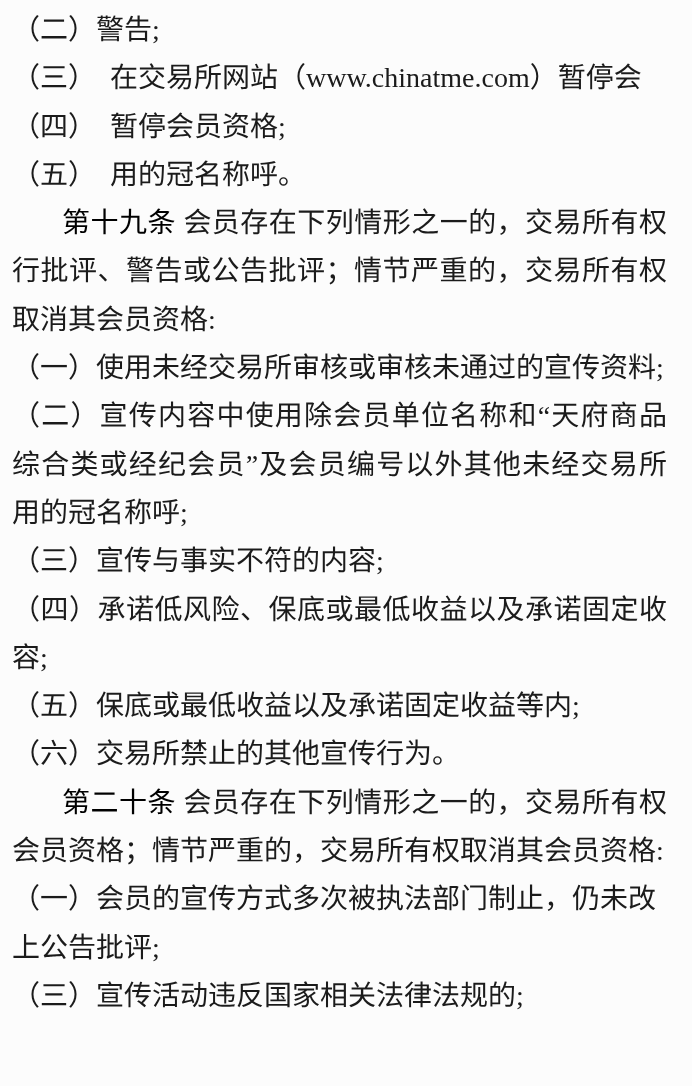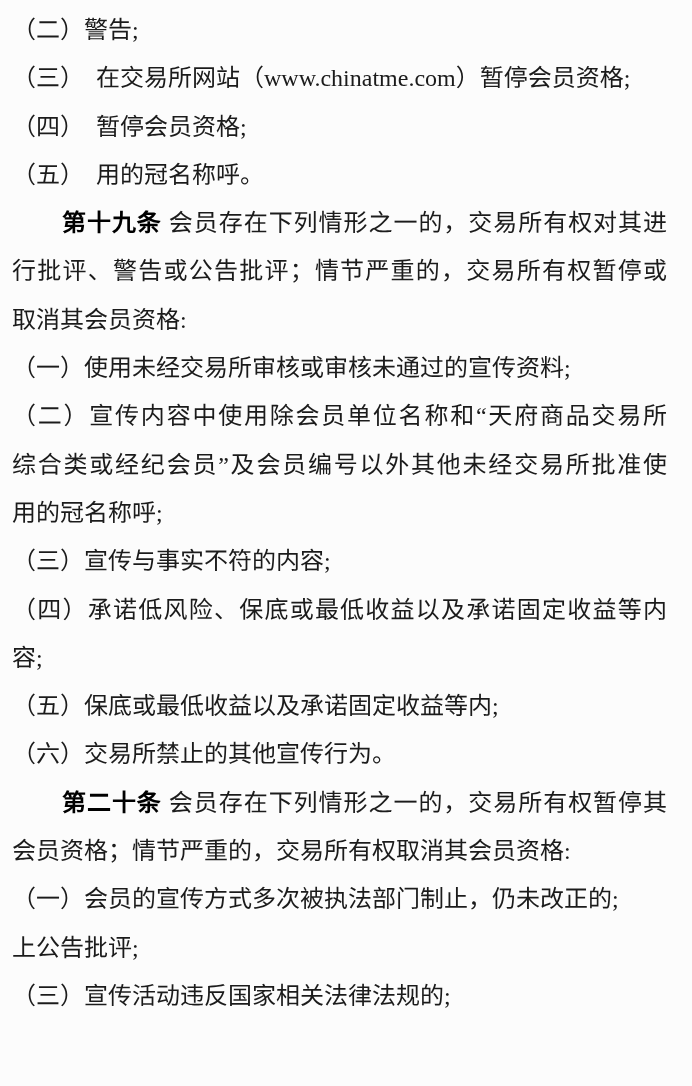--- a/index.html
+++ b/index.html
@@ -12,37 +12,37 @@
     height: 1086px;
     overflow: hidden;
     font-family: "Liberation Serif", "DejaVu Serif", serif;
   }
   .page {
     box-sizing: border-box;
     width: 692px;
     height: 1086px;
     padding: 6px 25px 0 12px;
     color: #1b1b1b;
-    font-size: 24px;
+    font-size: 28px;
   }
   .line {
     height: 48.3px;
     line-height: 48.3px;
     overflow: hidden;
     text-align: left;
   }
   .line.justify {
     text-align: justify;
     text-align-last: justify;
   }
   .line.indent {
     padding-left: 50px;
   }
   .article-no {
-    font-weight: 700;
+    font-weight: 400;
     color: #000;
   }
 </style>
 </head>
 <body>
 
 <div class="page" id="document-page">
     <div class="line">（二）警告;</div>
     <div class="line">（三）　在交易所网站（www.chinatme.com）暂停会员资格;</div>
     <div class="line">（四）　暂停会员资格;</div>

